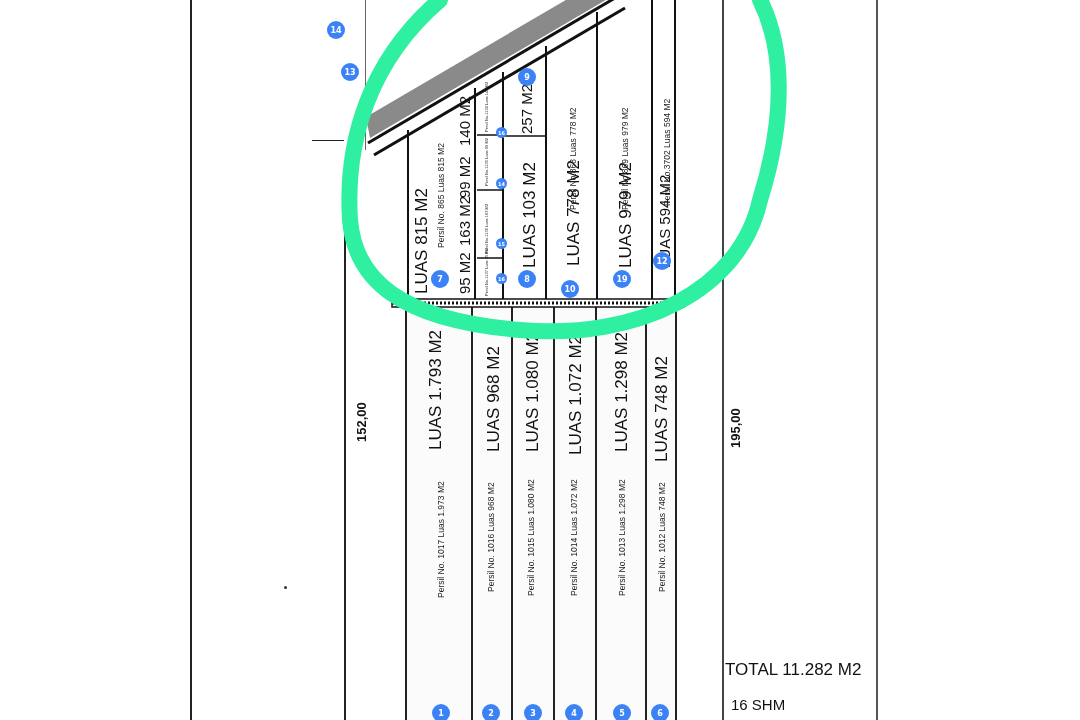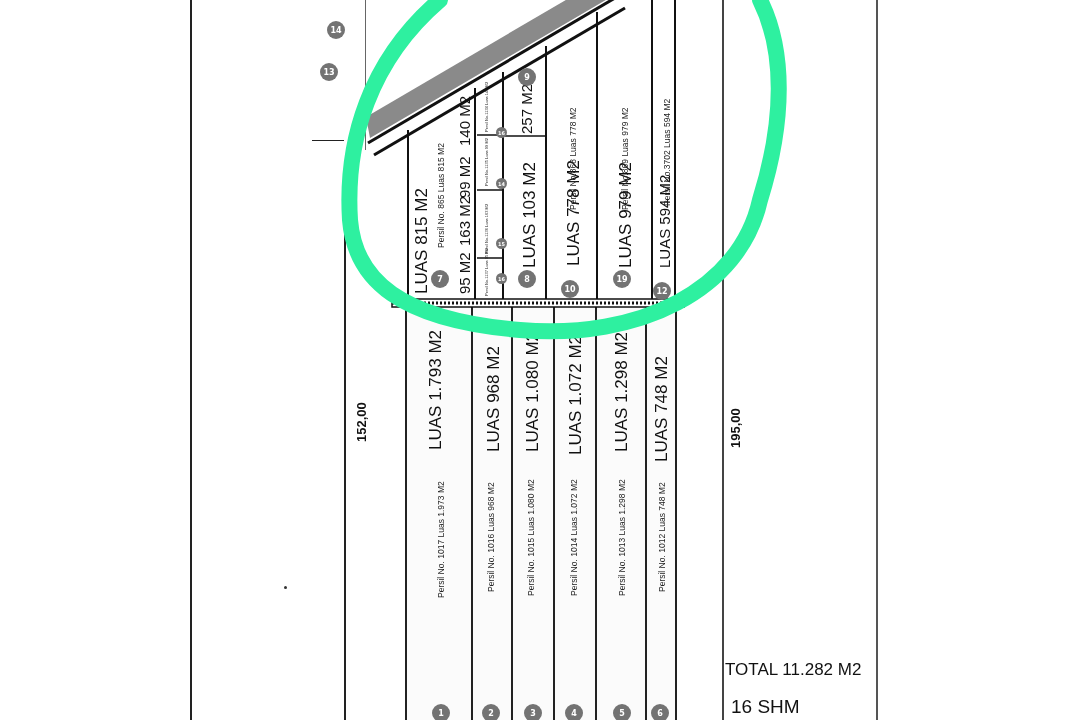--- a/index.html
+++ b/index.html
@@ -3,21 +3,21 @@
 <meta charset="utf-8">
 <style>
   html, body { margin:0; padding:0; background:#ffffff; }
   body { width:1080px; height:720px; position:relative; overflow:hidden; font-family:"Liberation Sans", sans-serif; color:#111; }
   .abs { position:absolute; }
   .vline { position:absolute; background:#222; }
   .rot { position:absolute; transform-origin:0 0; transform:rotate(-90deg); white-space:nowrap; }
   .big { font-size:17px; color:#111; }
   .small { font-size:8.5px; color:#222; }
   .tiny { font-size:4px; color:#222; }
-  .badge { position:absolute; width:18px; height:18px; border-radius:50%; background:#737373; color:#fff; font-size:8px; font-weight:bold; display:flex; align-items:center; justify-content:center; font-family:"DejaVu Sans", sans-serif; }
+  .badge { position:absolute; width:18px; height:18px; border-radius:50%; background:#3b82f6; color:#fff; font-size:8px; font-weight:bold; display:flex; align-items:center; justify-content:center; font-family:"DejaVu Sans", sans-serif; }
   .badge.sm { width:11px; height:11px; font-size:5px; }
   .dim { font-weight:bold; font-size:13px; }
   .plot { position:absolute; border-left:2px solid #222; border-right:2px solid #222; background:#fbfbfb; }
 </style>
 </head>
 <body>
 
 <div class="vline" style="left:190px;top:0;width:2px;height:720px;"></div>
 <div class="vline" style="left:876px;top:0;width:2px;height:720px;background:#555;"></div>
 
@@ -103,29 +103,29 @@
 <div class="rot big" style="left:616px;top:268px;">LUAS 979 M2</div>
 <div class="rot small" style="left:620px;top:210px;">Persil No.869 Luas 979 M2</div>
 <div class="rot big" style="left:656px;top:268px;font-size:15px;">LUAS 594 M2</div>
 <div class="rot small" style="left:662px;top:206px;">Persil No.3702 Luas 594 M2</div>
 
 <div class="badge" style="left:431px;top:270px;">7</div>
 <div class="badge" style="left:518px;top:270px;">8</div>
 <div class="badge" style="left:518px;top:68px;">9</div>
 <div class="badge" style="left:561px;top:280px;">10</div>
 <div class="badge" style="left:613px;top:270px;">19</div>
-<div class="badge" style="left:653px;top:282px;">12</div>
-<div class="badge" style="left:320px;top:63px;">13</div>
+<div class="badge" style="left:653px;top:252px;">12</div>
+<div class="badge" style="left:341px;top:63px;">13</div>
 <div class="badge" style="left:327px;top:21px;">14</div>
 
 <div class="badge sm" style="left:496px;top:273px;">16</div>
 <div class="badge sm" style="left:496px;top:238px;">15</div>
 <div class="badge sm" style="left:496px;top:178px;">14</div>
 <div class="badge sm" style="left:496px;top:127px;">16</div>
 
 <div class="abs" style="left:725px;top:660px;font-size:17px;">TOTAL 11.282 M2</div>
-<div class="abs" style="left:731px;top:696px;font-size:19px;">16 SHM</div>
+<div class="abs" style="left:731px;top:696px;font-size:15px;">16 SHM</div>
 
 <div class="abs" style="left:284px;top:586px;width:3px;height:3px;background:#333;border-radius:50%;"></div>
 
 <svg class="abs" style="left:0;top:0;pointer-events:none;" width="1080" height="720">
   <path d="M 440 0 C 370 60, 345 140, 350 220 C 355 280, 400 320, 520 330 C 640 340, 740 290, 760 200 C 785 120, 785 50, 760 0" fill="none" stroke="#2ef0a0" stroke-width="16" stroke-linecap="round"></path>
 </svg>
 
 </body></html>

